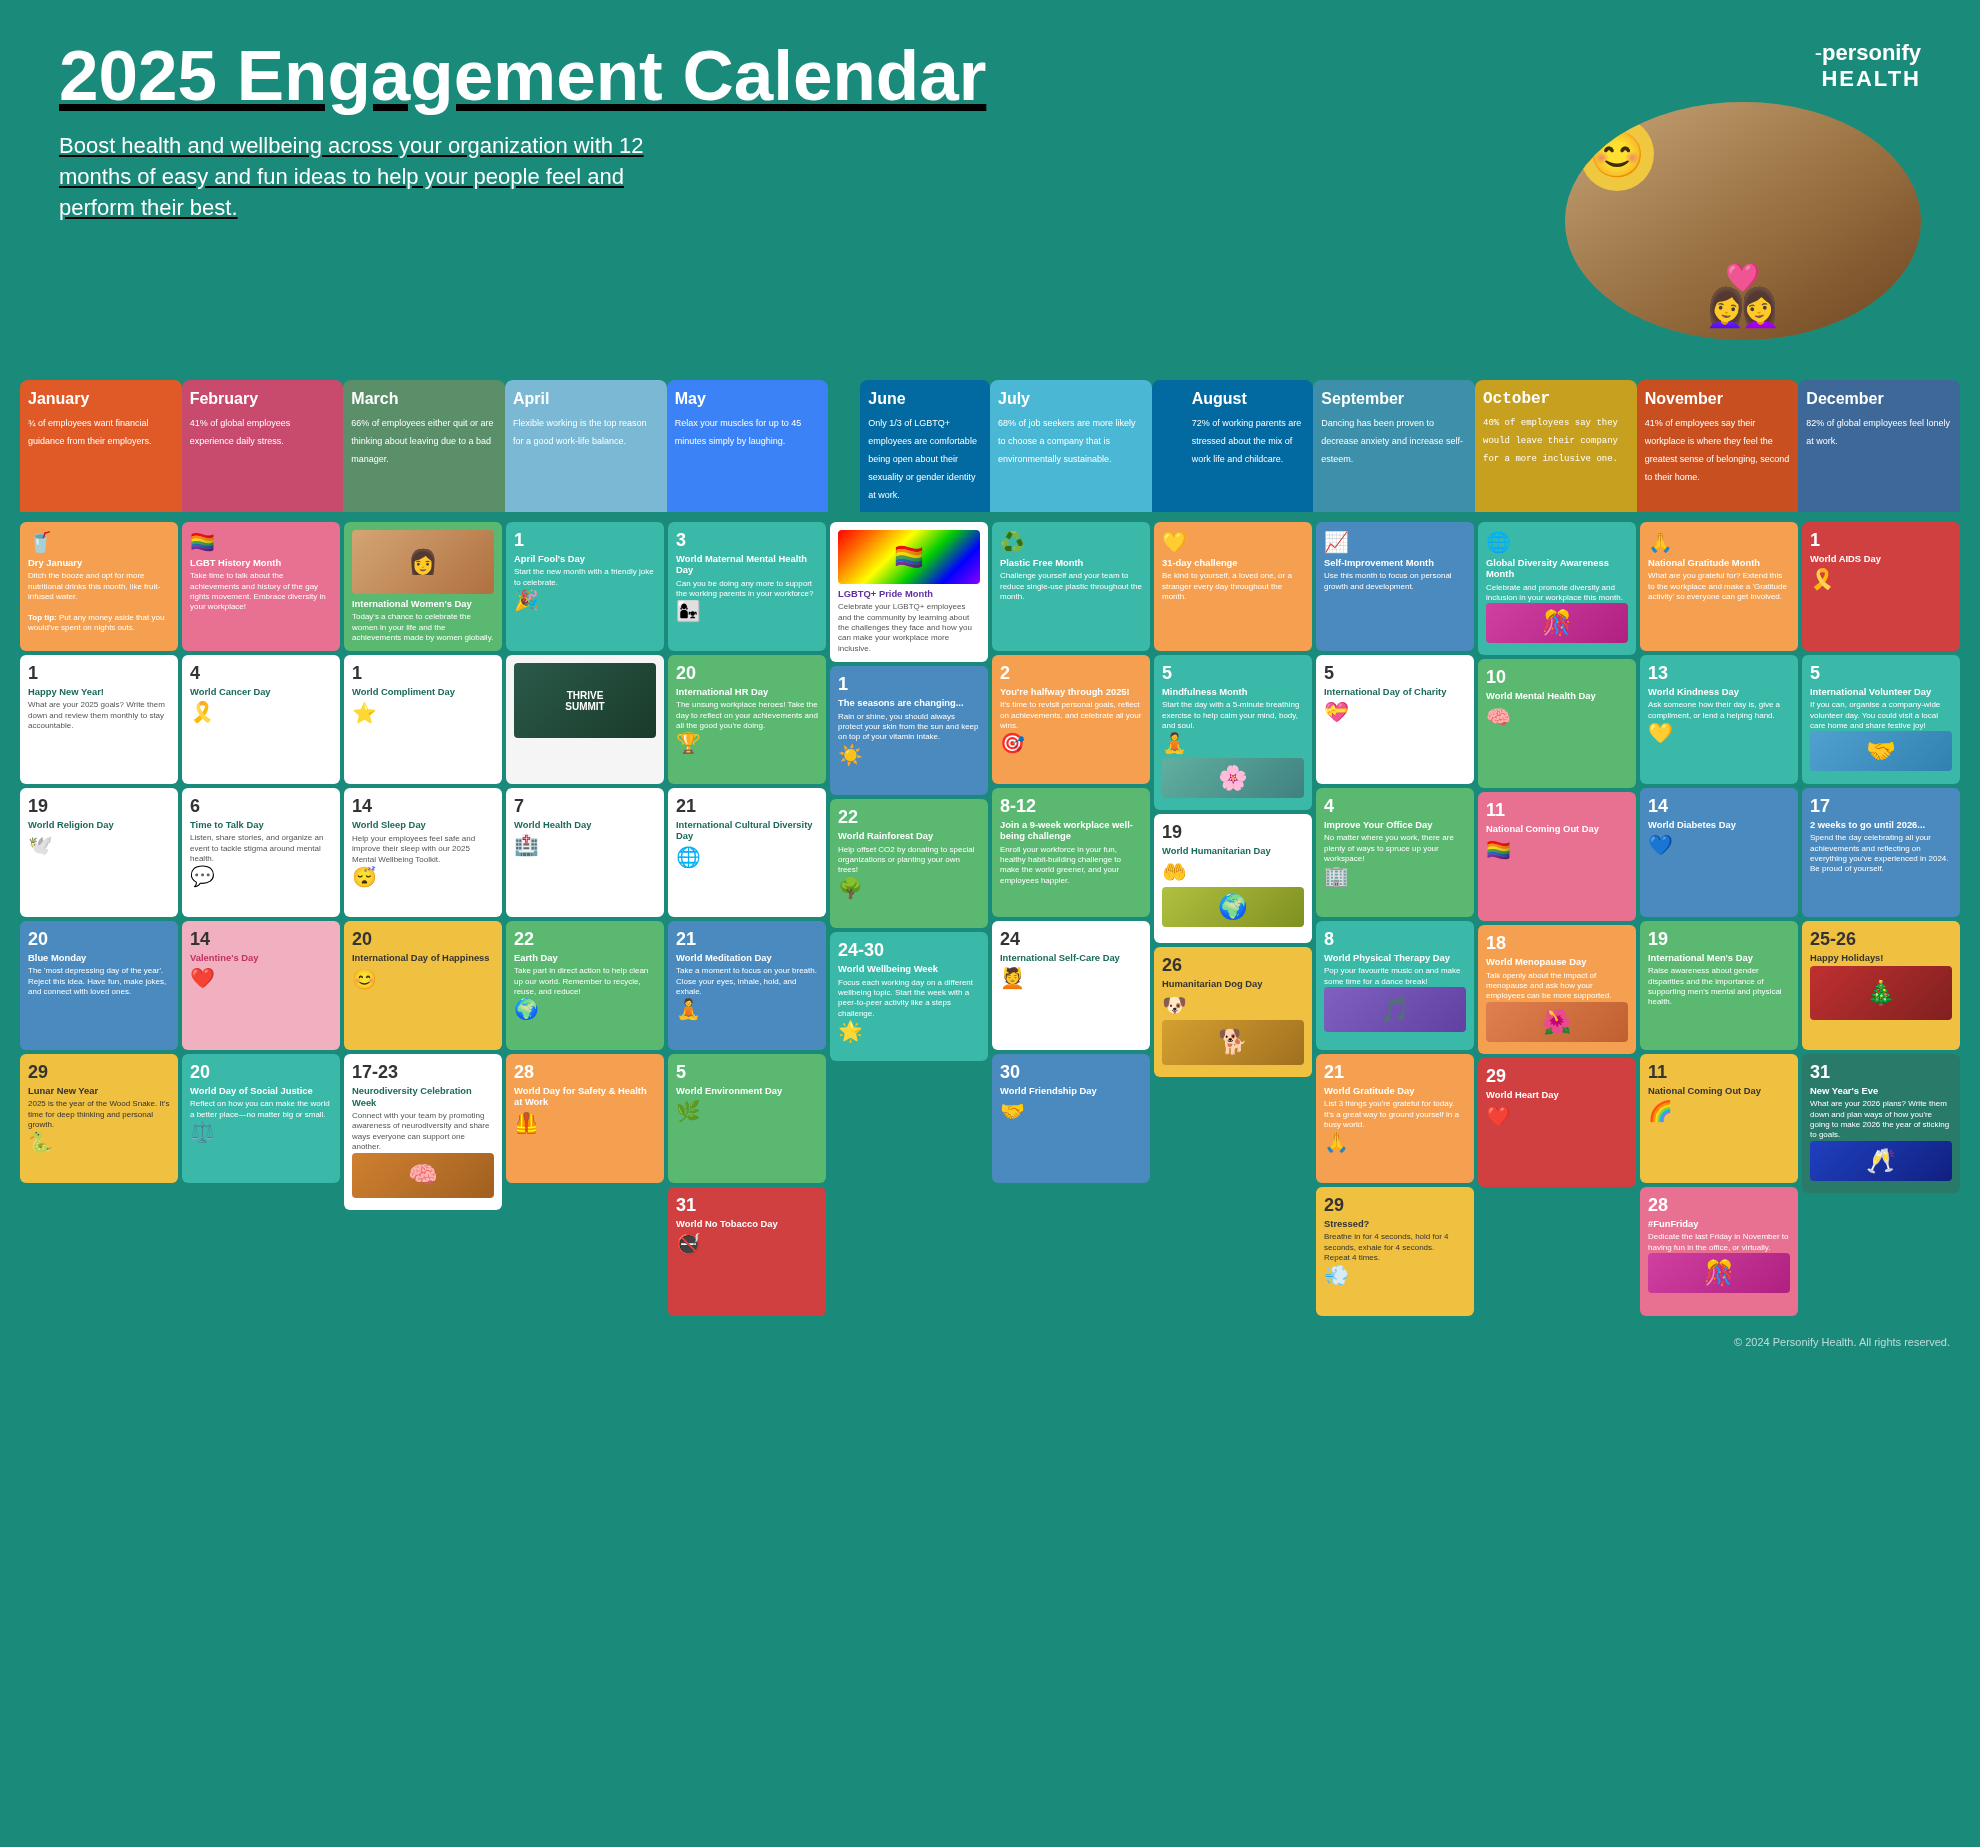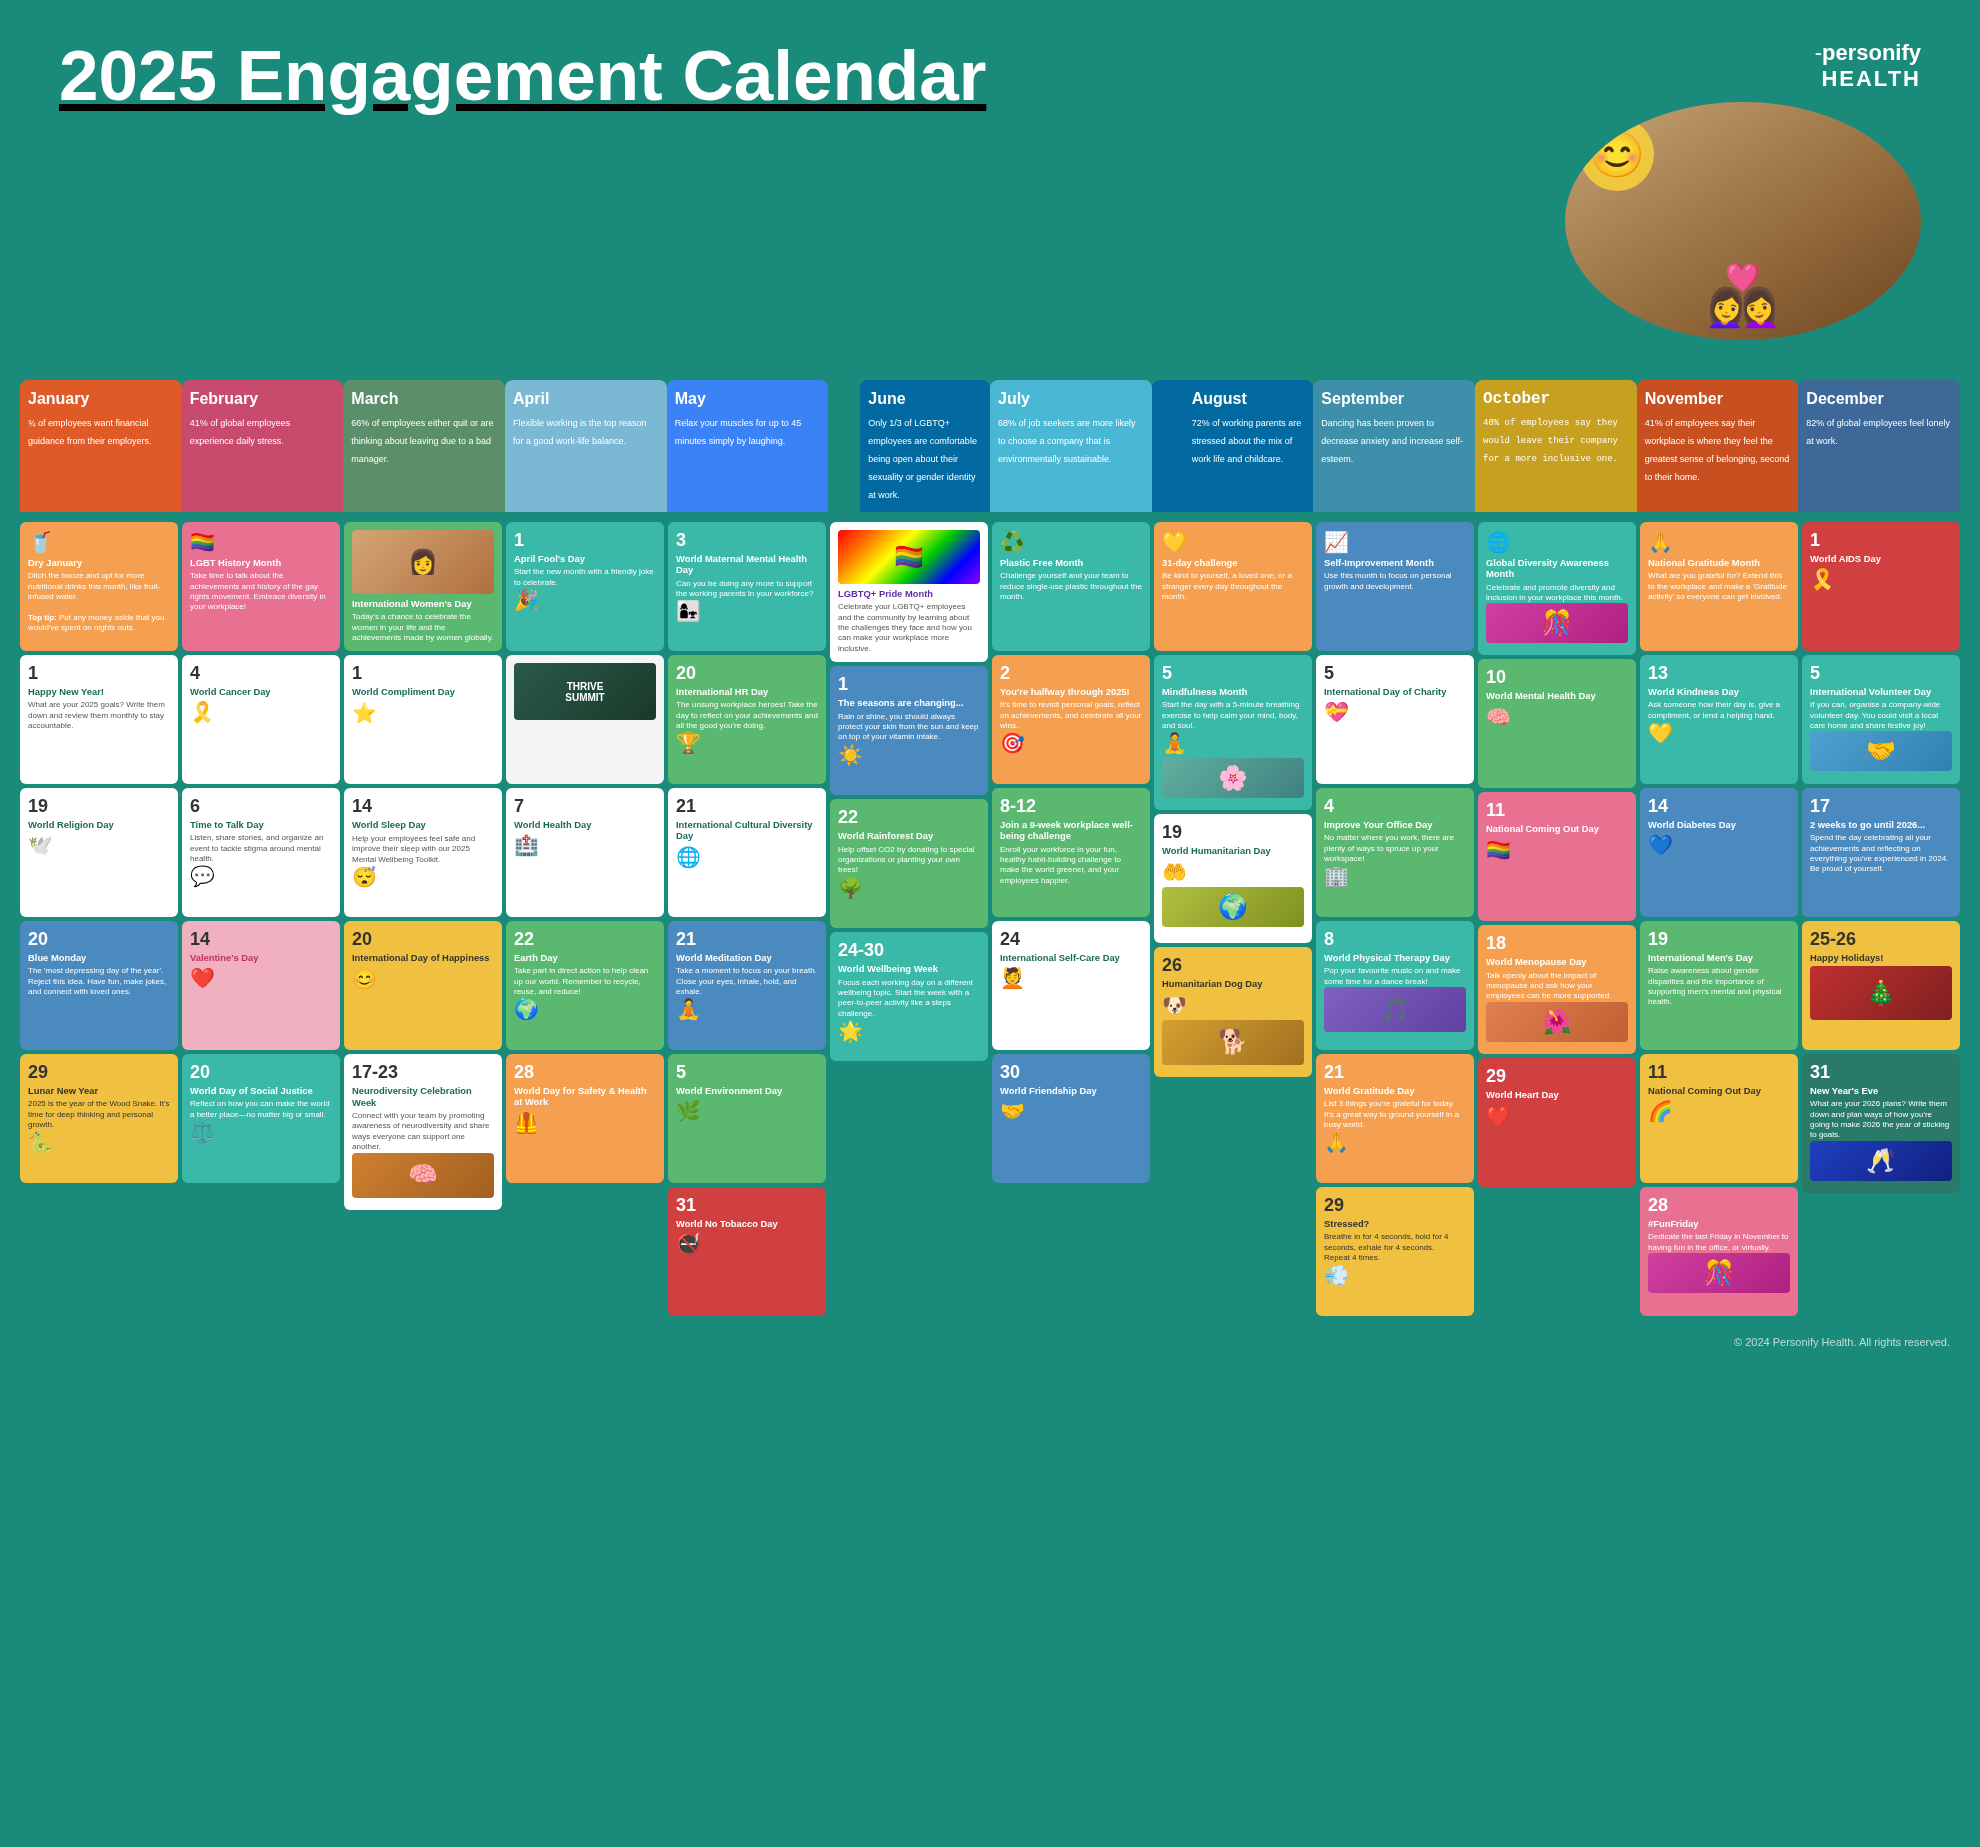--- a/index.html
+++ b/index.html
@@ -231,20 +231,21 @@
     }
   </style>
 </head>
 <body>
 
 <div class="page-wrapper">
 
   <div class="header">
     <div class="header-left">
       <h1 class="header-title">2025 Engagement Calendar</h1>
+      <p class="header-subtitle">Boost health and wellbeing across your organization with 12 months of easy and fun ideas to help your people feel and perform their best.</p>
     </div>
     <div class="header-right">
       <div class="logo-area">
         <div style="font-size:22px;color:white;font-weight:300;text-align:right;">
           <span style="font-weight:200;">-</span><span style="font-weight:700;">personify<br><span style="font-weight:900;letter-spacing:2px;">HEALTH</span></span>
         </div>
       </div>
       <div style="width:356px;height:238px;border-radius:50%;overflow:hidden;background:linear-gradient(135deg,#c8a882 0%,#a07848 60%,#7a5030 100%);display:flex;align-items:center;justify-content:center;position:relative;">
         <div style="position:absolute;top:15px;left:15px;width:74px;height:74px;background:#f0c840;border-radius:50%;display:flex;align-items:center;justify-content:center;font-size:45px;">😊</div>
         <div style="width:100%;height:100%;background:linear-gradient(160deg,rgba(200,160,100,0.3),rgba(100,60,20,0.5));display:flex;align-items:flex-end;justify-content:center;padding-bottom:10px;font-size:59px;">👩‍❤️‍👩</div>
@@ -397,21 +398,21 @@
     </div>
 
     <div class="month-column">
       <div class="calendar-cell cell-teal">
         <span class="cell-date">1</span>
         <div class="cell-title">April Fool's Day</div>
         <div class="cell-desc">Start the new month with a friendly joke to celebrate.</div>
         <span class="cell-icon">🎉</span>
       </div>
       <div class="calendar-cell has-image">
-        <div class="img-placeholder img-thrive" style="height:57px;font-size:10px;color:white;font-weight:bold;text-align:center;padding:5px;">
+        <div class="img-placeholder img-thrive" style="height:75px;font-size:10px;color:white;font-weight:bold;text-align:center;padding:5px;">
           <div>THRIVE<br>SUMMIT</div>
         </div>
       </div>
       <div class="calendar-cell">
         <span class="cell-date">7</span>
         <div class="cell-title">World Health Day</div>
         <span class="cell-icon">🏥</span>
       </div>
       <div class="calendar-cell cell-green">
         <span class="cell-date">22</span>

